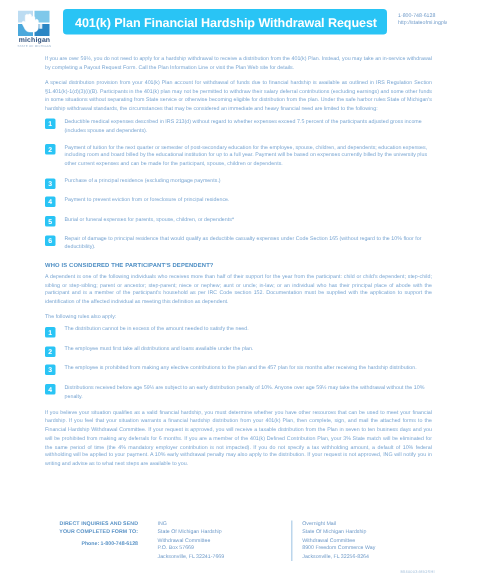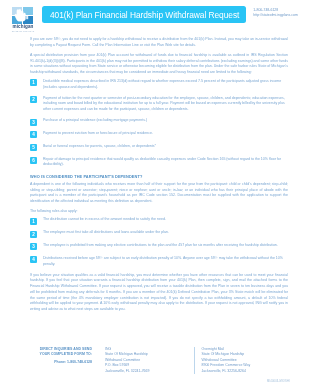--- a/index.html
+++ b/index.html
@@ -56,21 +56,21 @@
     color: #9bb4cf;
     line-height: 1;
     margin-top: 0.8px;
     letter-spacing: 0.15px;
   }
   .title-bar {
     margin-left: 4px;
     background: #29c4f5;
     color: #ffffff;
     font-size: 8.4px;
-    font-weight: normal;
+    font-weight: bold;
     border-radius: 2.5px;
     padding: 4.5px 7px 4.5px 8px;
     white-space: nowrap;
     letter-spacing: -0.05px;
     line-height: 1;
   }
   .contact-top {
     margin-left: 7px;
     padding-top: 2px;
     line-height: 1.35;

